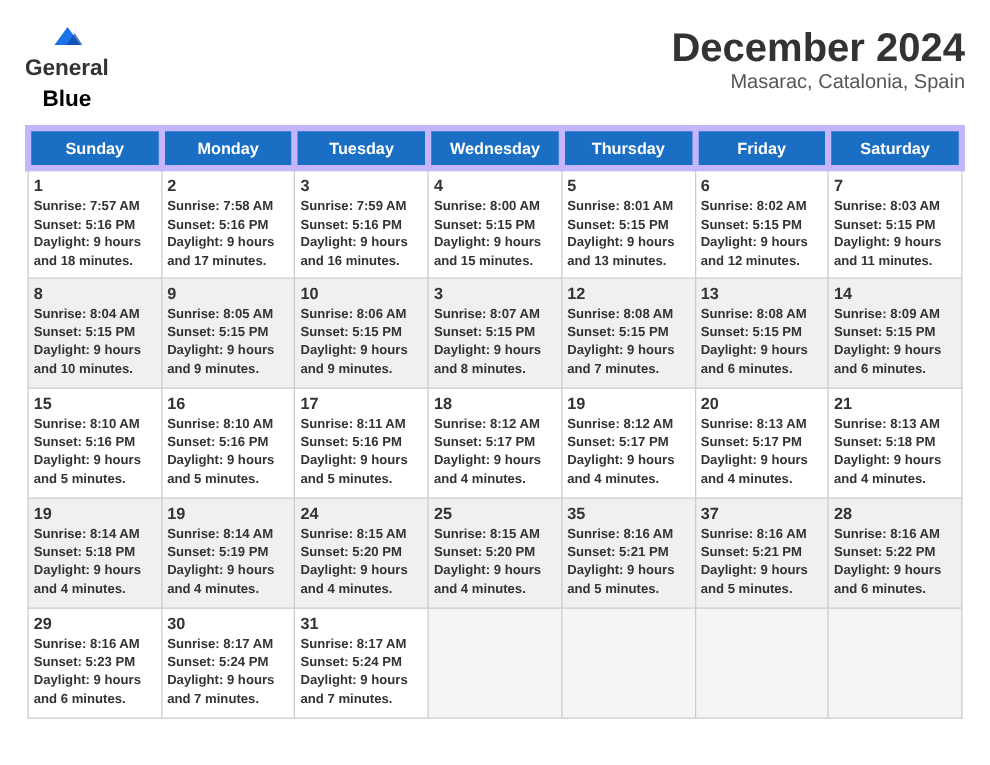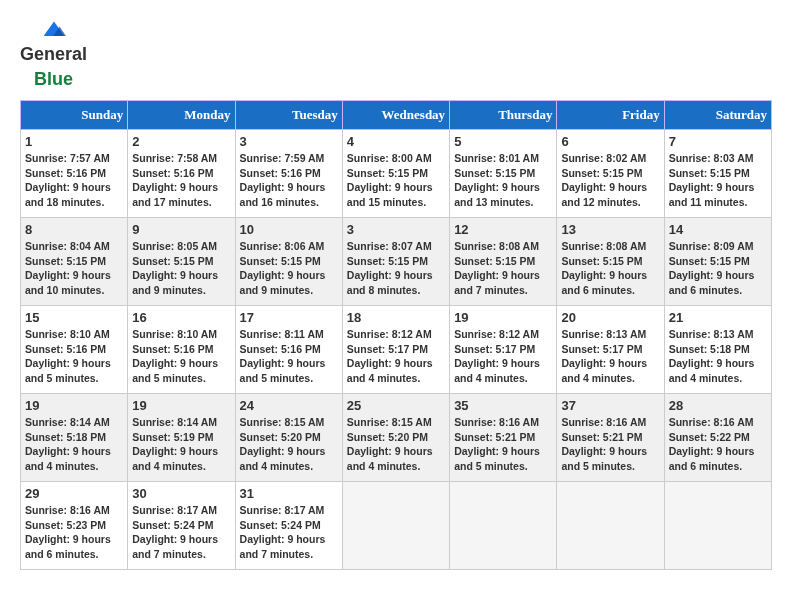--- a/index.html
+++ b/index.html
@@ -40,25 +40,24 @@
     }
     .calendar {
       width: 100%;
       border-collapse: collapse;
       font-size: 11px;
     }
     .calendar th {
       background: #1a6fc4;
       color: #fff;
       padding: 6px 4px;
-      text-align: right;
+      text-align: center;
       font-size: 13px;
       font-weight: bold;
-      border: 1px solid #c4b5fd;
-      font-family: Liberation Serif, serif;
+      border: 5px solid #c4b5fd;
     }
     .calendar td {
       border: 1px solid #ccc;
       padding: 4px;
       vertical-align: top;
       width: calc(100% / 7);
       height: 88px;
       background: #fff;
     }
     .calendar td.empty {
@@ -84,21 +83,25 @@
 </head>
 <body>
 
 <div class="header">
   <div class="logo">
     <svg class="logo-icon" viewBox="0 0 30 25" width="30" height="25">
       <polygon points="15,2 28,20 2,20" fill="#1a73e8"></polygon>
       <polygon points="22,8 30,20 14,20" fill="#0d47a1" opacity="0.7"></polygon>
     </svg>
     <span style="font-size:18px;font-weight:bold;color:#333;">General</span>
-      <span style="font-size:18px;font-weight:bold;color:#15803d;">Blue</span>
+      <span style="font-size:18px;font-weight:bold;color:#000000;">Blue</span>
+  </div>
+  <div class="title-block">
+    <div class="month-title">December 2024</div>
+    <div class="location-title">Masarac, Catalonia, Spain</div>
   </div>
 </div>
 
 <table class="calendar">
   <thead>
     <tr>
       <th>Sunday</th>
       <th>Monday</th>
       <th>Tuesday</th>
       <th>Wednesday</th>

